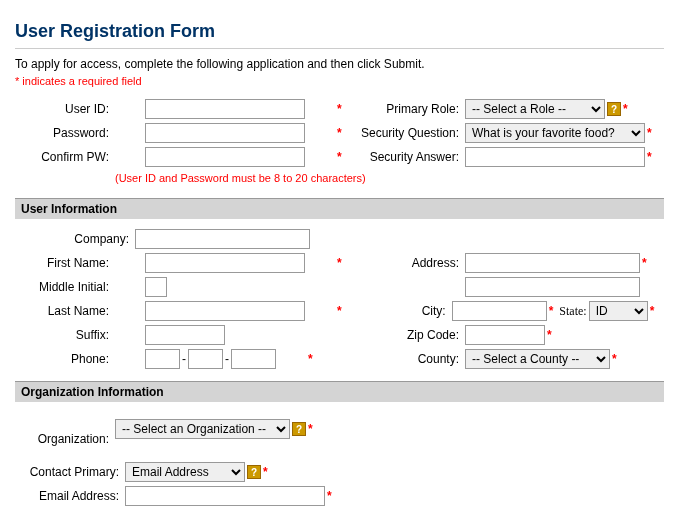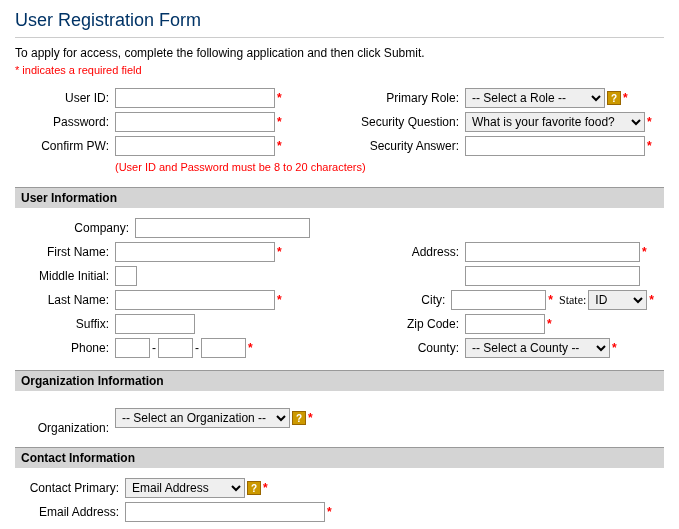--- a/index.html
+++ b/index.html
@@ -9,25 +9,26 @@
       background: #fff;
       color: #000;
       width: 679px;
       min-height: 529px;
     }
     .page-container {
       padding: 10px 15px;
     }
     h1.page-title {
       font-size: 18px;
-      font-weight: normal;
+      font-weight: bold;
       color: #003366;
       border-bottom: 1px solid #ccc;
       padding-bottom: 6px;
       margin-bottom: 8px;
+      margin-top: 11px;
     }
     .intro-text {
       margin-bottom: 4px;
       font-size: 12px;
     }
     .required-note {
       color: red;
       font-size: 11px;
       margin-bottom: 8px;
     }
@@ -44,20 +45,21 @@
     }
     .form-row {
       display: flex;
       align-items: center;
       margin-bottom: 4px;
     }
     .left-col {
       width: 330px;
       display: flex;
       align-items: center;
+      gap: 30px;
     }
     .right-col {
       flex: 1;
       display: flex;
       align-items: center;
     }
     .field-label {
       text-align: right;
       padding-right: 6px;
       min-width: 90px;
@@ -263,21 +265,20 @@
     <div class="form-row">
       <span class="field-label" style="min-width:90px; text-align:right; padding-right:6px;margin-top:20px;">Organization:</span>
       <select style="width:175px;">
         <option>-- Select an Organization --</option>
       </select>
       <span class="help-icon">?</span>
       <span class="required-star">*</span>
     </div>
   </div>
 
-  <div class="section-header">Contact Information</div>
   <div class="section-content">
     <div class="form-row">
       <span class="field-label" style="min-width:100px; text-align:right; padding-right:6px;">Contact Primary:</span>
       <select style="width:120px;">
         <option>Email Address</option>
       </select>
       <span class="help-icon">?</span>
       <span class="required-star">*</span>
     </div>
     <div class="form-row">

